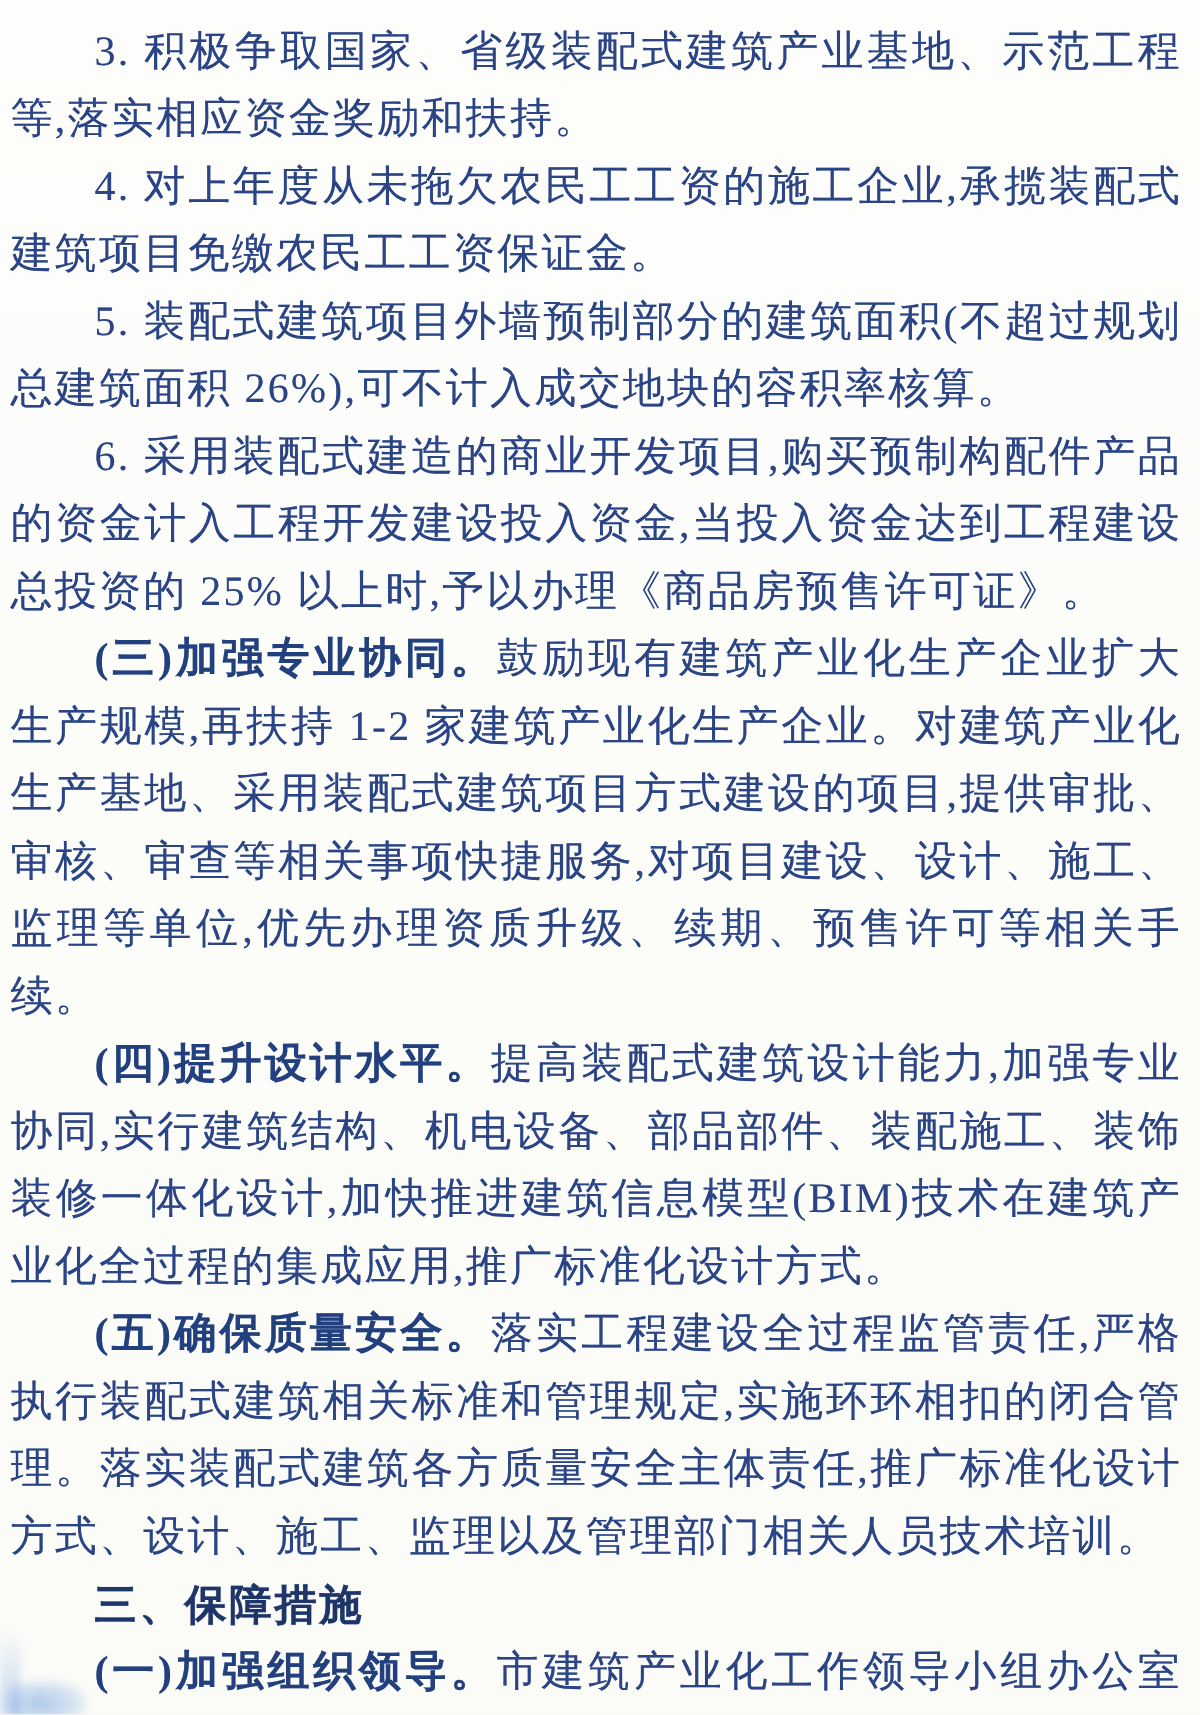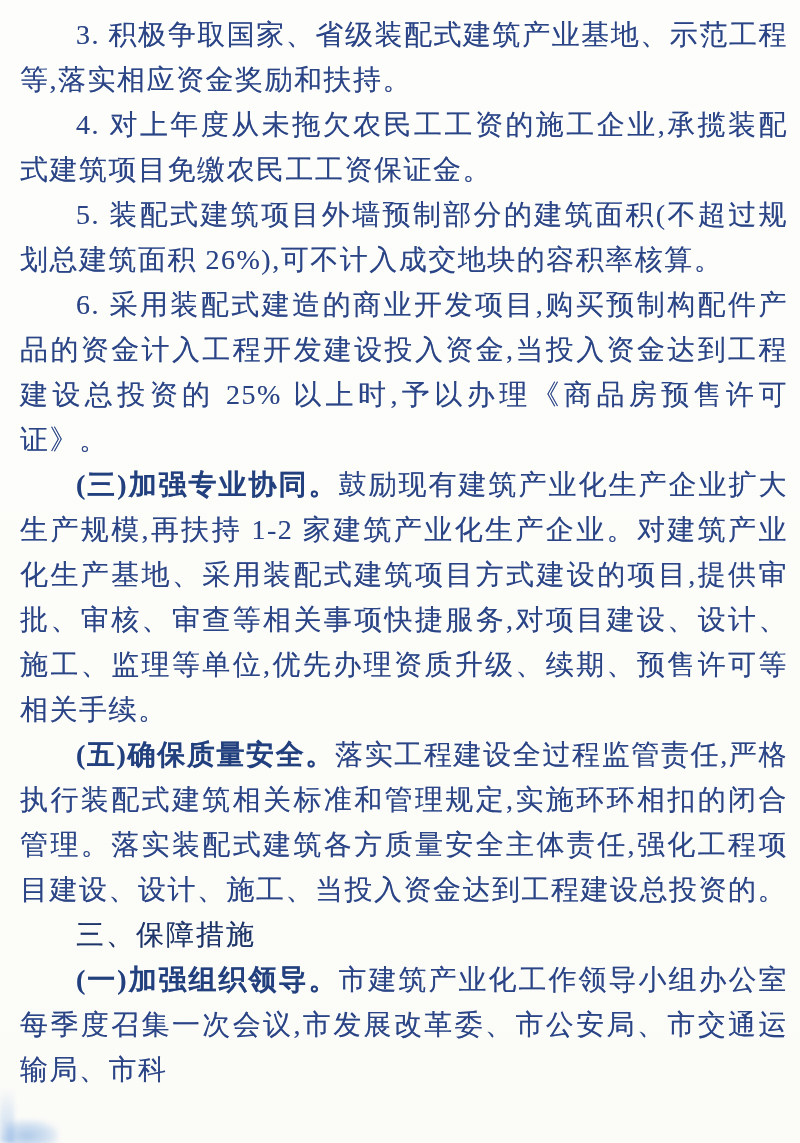--- a/index.html
+++ b/index.html
@@ -8,21 +8,21 @@
     background: #f8f8f5;
   }
   .page {
     position: relative;
     width: 800px;
     height: 1143px;
     margin: 0;
     background: linear-gradient(180deg, #fdfdfb 0%, #fcfcf9 60%, #fbfbf8 100%);
     overflow: hidden;
     box-sizing: border-box;
-    padding: 12px 12px 0 20px;
+    padding: 12px 12px 0 7px;
     font-family: "Liberation Serif", "DejaVu Serif", serif;
     font-size: 28px;
     line-height: 45px;
     color: #2a4486;
     text-align: justify;
     text-justify: inter-ideograph;
     letter-spacing: 1.5px;
   }
   .para {
     margin: 0;
@@ -34,21 +34,21 @@
     font-weight: 700;
     color: #23407e;
   }
   .para .body-text {
     font-weight: 400;
   }
   .section-heading {
     margin: 0;
     text-indent: 2em;
     font-family: "Liberation Sans", "DejaVu Sans", sans-serif;
-    font-weight: 400;
+    font-weight: 700;
     color: #1d3568;
     letter-spacing: 2px;
     text-shadow: 0 0 0.5px rgba(25, 48, 100, 0.55);
   }
   
   .smudge {
     position: absolute;
     left: 6px;
     top: 1120px;
     width: 52px;
@@ -92,23 +92,26 @@
   </p>
 
   <p class="para">
     <span class="lead"></span><span class="body-text">6. 采用装配式建造的商业开发项目,购买预制构配件产品的资金计入工程开发建设投入资金,当投入资金达到工程建设总投资的 25% 以上时,予以办理《商品房预售许可证》。</span>
   </p>
 
   <p class="para">
     <span class="lead">(三)加强专业协同。</span><span class="body-text">鼓励现有建筑产业化生产企业扩大生产规模,再扶持 1-2 家建筑产业化生产企业。对建筑产业化生产基地、采用装配式建筑项目方式建设的项目,提供审批、审核、审查等相关事项快捷服务,对项目建设、设计、施工、监理等单位,优先办理资质升级、续期、预售许可等相关手续。</span>
   </p>
 
+  <p class="para">
+    <span class="lead">(四)提升设计水平。</span><span class="body-text">提高装配式建筑设计能力,加强专业协同,实行建筑结构、机电设备、部品部件、装配施工、装饰装修一体化设计,加快推进建筑信息模型(BIM)技术在建筑产业化全过程的集成应用,推广标准化设计方式。</span>
+  </p>
 
   <p class="para">
-    <span class="lead">(五)确保质量安全。</span><span class="body-text">落实工程建设全过程监管责任,严格执行装配式建筑相关标准和管理规定,实施环环相扣的闭合管理。落实装配式建筑各方质量安全主体责任,强化工程项目建设、设计、施工、当投入资金达到工程建设总投资的。</span>
+    <span class="lead">(五)确保质量安全。</span><span class="body-text">落实工程建设全过程监管责任,严格执行装配式建筑相关标准和管理规定,实施环环相扣的闭合管理。落实装配式建筑各方质量安全主体责任,推广标准化设计方式、设计、施工、监理以及管理部门相关人员技术培训。</span>
   </p>
 
   <p class="section-heading">三、保障措施</p>
 
   <p class="para">
     <span class="lead">(一)加强组织领导。</span><span class="body-text">市建筑产业化工作领导小组办公室每季度召集一次会议,市发展改革委、市公安局、市交通运输局、市科</span>
   </p>
 
   <div class="smudge"></div>
   <div class="smudge-streak"></div>

